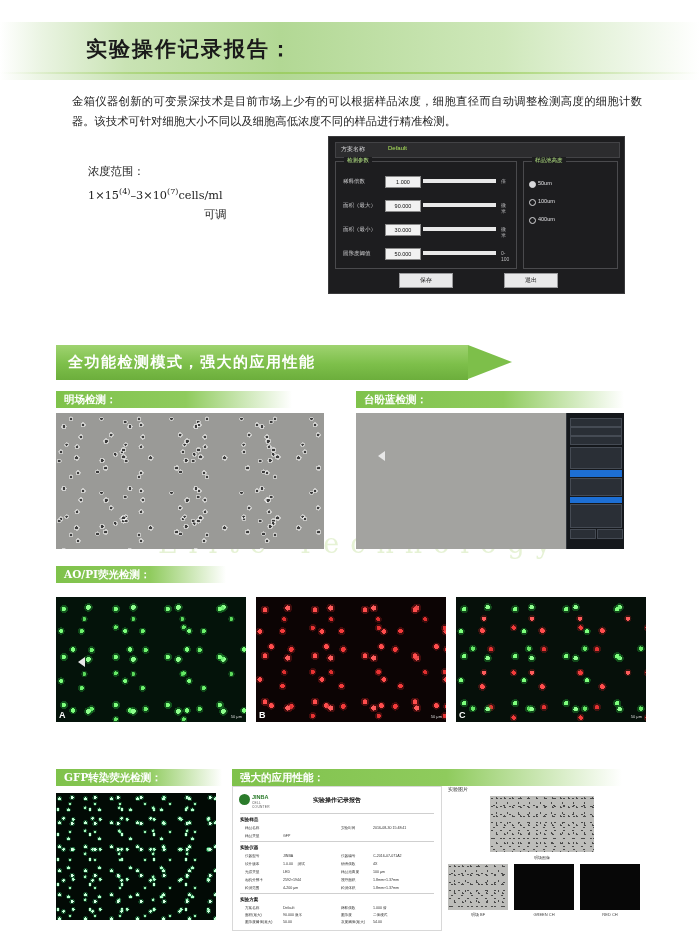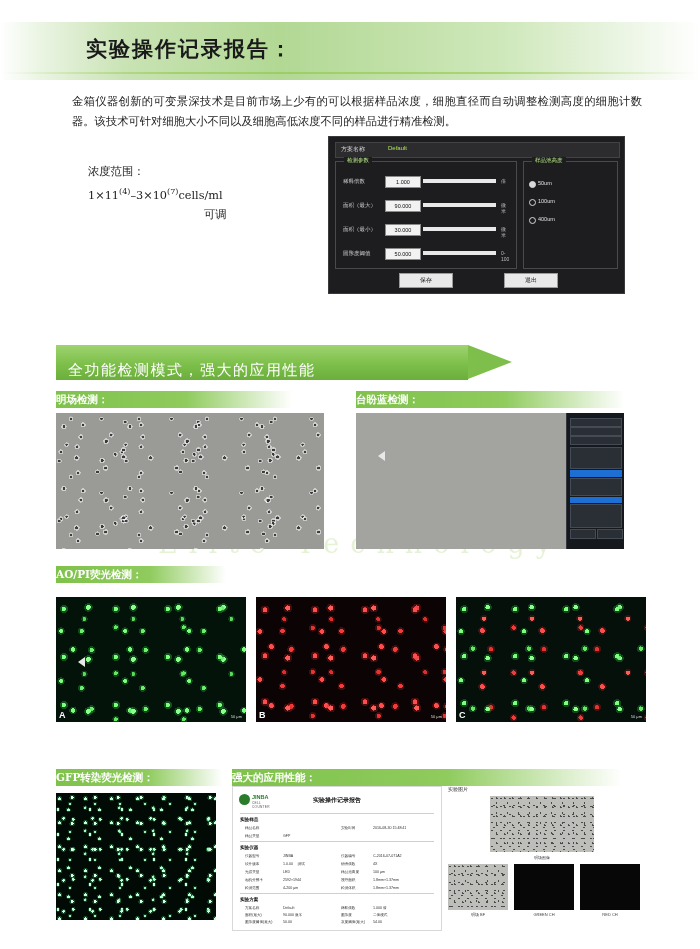--- a/index.html
+++ b/index.html
@@ -207,23 +207,23 @@
   .arrow-banner .tip {
     position: absolute;
     left: 412px; top: 0;
     width: 0; height: 0;
     border-top: 17.5px solid transparent;
     border-bottom: 17.5px solid transparent;
     border-left: 44px solid #7dbf4a;
   }
   .arrow-banner .txt {
     position: absolute;
-    left: 12px; top: 16px;
+    left: 12px; top: 8px;
     font-family: "DejaVu Serif", serif;
-    font-weight: normal;
+    font-weight: bold;
     font-size: 15px;
     letter-spacing: 1.5px;
     color: #ffffff;
   }
 
   
   .watermark {
     position: absolute;
     left: 60px;
     top: 528px;
@@ -239,21 +239,21 @@
   
   .cap {
     position: absolute;
     height: 17px;
     background: linear-gradient(to right, #7fc24b 0%, #8fcb5d 55%, #ffffff 100%);
     color: #ffffff;
     font-family: "DejaVu Serif", serif;
     font-size: 10.5px;
     font-weight: bold;
     line-height: 17px;
-    padding-left: 0;
+    padding-left: 8px;
     box-sizing: border-box;
   }
 
   
   .plate {
     position: absolute;
     background: #8e8e8e;
     overflow: hidden;
   }
   .plate .corner {
@@ -496,21 +496,21 @@
 <div class="top-banner">
   <div class="bar-line"></div>
 </div>
 <div class="top-title">实验操作记录报告：</div>
 
 <div class="para">金箱仪器创新的可变景深技术是目前市场上少有的可以根据样品浓度，细胞直径而自动调整检测高度的细胞计数器。该技术可针对细胞大小不同以及细胞高低浓度不同的样品进行精准检测。</div>
 
 <div class="spec-block">
   <div class="ind1">浓度范围：</div>
   <div class="ind1">
-    <span>1×11</span><sup>(4)</sup><span>–3×10</span><sup>(7)</sup><span>cells/ml</span>
+    <span>1×15</span><sup>(4)</sup><span>–3×10</span><sup>(7)</sup><span>cells/ml</span>
   </div>
   <div class="ind3">可调</div>
 </div>
 
 <div class="sw-panel">
   <div class="sw-titlebar">
     <span class="lbl">方案名称</span>
     <span class="val">Default</span>
   </div>
 

